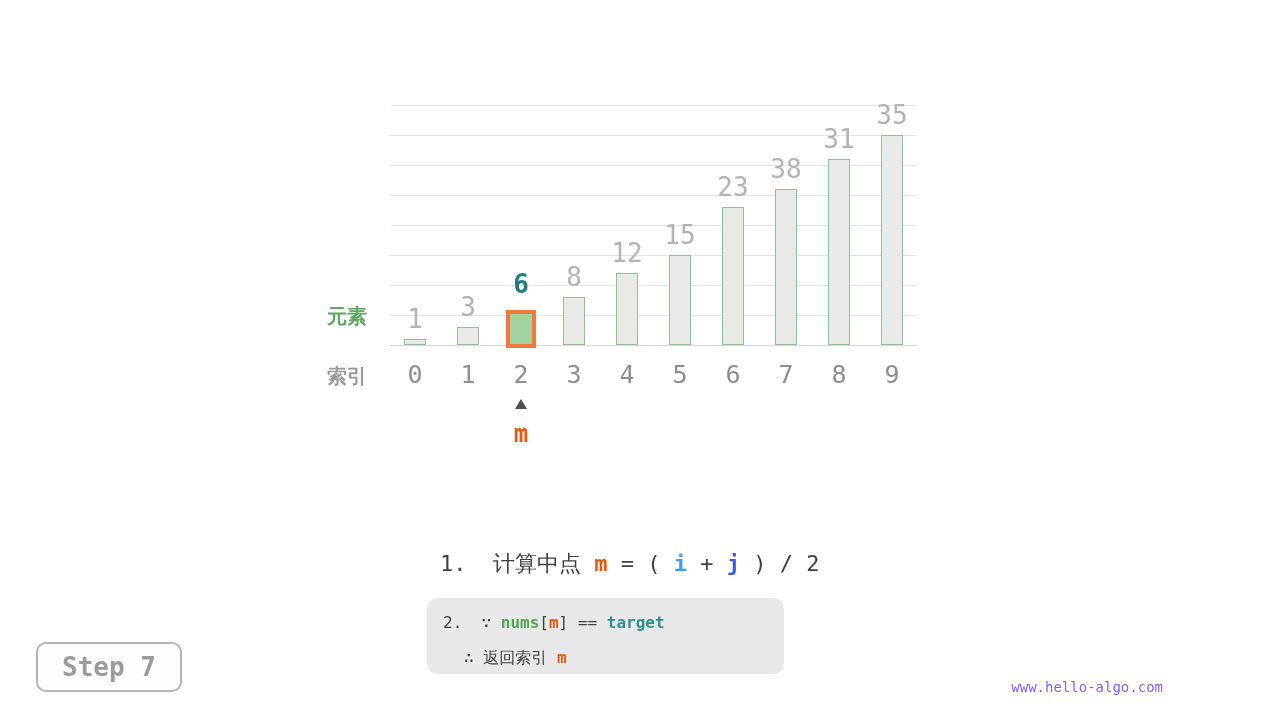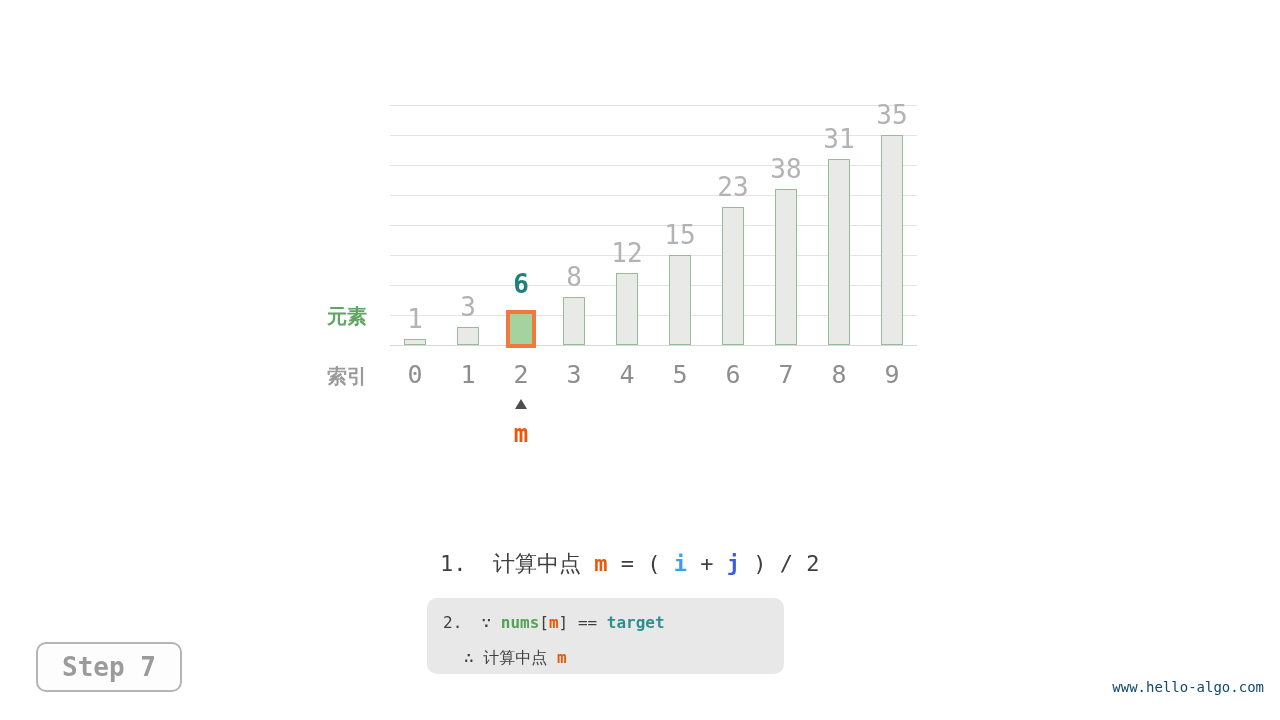--- a/index.html
+++ b/index.html
@@ -71,22 +71,22 @@
   .step-badge {
     position:absolute; left:36px; top:642px; width:146px; height:50px;
     background:#fdfdfd; border:2px solid #b5b5b5; border-radius:10px;
     box-sizing:border-box; display:flex; align-items:center; justify-content:center;
     font-family:"DejaVu Sans Mono","Liberation Mono",monospace;
     font-size:26px; font-weight:bold; color:#9b9b9b;
   }
 
   
   .watermark {
-    position:absolute; left:1112px; top:679px; width:152px; text-align:right;
-    font-size:14px; color:#0c4a6e;
+    position:absolute; left:1011px; top:679px; width:152px; text-align:right;
+    font-size:14px; color:#8b5cf6;
     font-family:"DejaVu Sans Mono","Liberation Mono",monospace;
   }
 </style>
 </head>
 <body>
 
 <div class="page">
 
   <div class="plot">
 
@@ -137,19 +137,19 @@
       <div class="x-label" style="left: 862px;">9</div>
     </div>
 
   <div class="caret"></div>
   <div class="pointer-m">m</div>
 
   <div class="expl-line"><span style="color: rgb(63, 63, 63);">1.  计算中点 </span><span class="mono mono-seg" style="color: rgb(232, 89, 12); font-weight: bold;">m</span><span style="color: rgb(63, 63, 63);"> = ( </span><span class="mono mono-seg" style="color: rgb(59, 158, 245); font-weight: bold;">i</span><span style="color: rgb(63, 63, 63);"> + </span><span class="mono mono-seg" style="color: rgb(60, 92, 224); font-weight: bold;">j</span><span style="color: rgb(63, 63, 63);"> ) / 2</span></div>
 
   <div class="conclusion-box">
     <div class="conclusion-line"><span style="color: rgb(63, 63, 63);">2.  ∵ </span><span class="mono mono-seg" style="color: rgb(85, 164, 85); font-weight: bold;">nums</span><span style="color: rgb(63, 63, 63);">[</span><span class="mono mono-seg" style="color: rgb(232, 89, 12); font-weight: bold;">m</span><span style="color: rgb(63, 63, 63);">] == </span><span class="mono mono-seg" style="color: rgb(47, 143, 143); font-weight: bold;">target</span></div>
-    <div class="conclusion-line second"><span style="color: rgb(63, 63, 63);">∴ 计算中点 </span><span class="mono mono-seg" style="color: rgb(232, 89, 12); font-weight: bold;">m</span></div>
+    <div class="conclusion-line second"><span style="color: rgb(63, 63, 63);">∴ 返回索引 </span><span class="mono mono-seg" style="color: rgb(232, 89, 12); font-weight: bold;">m</span></div>
   </div>
 
   <div class="step-badge">Step 7</div>
 
   <div class="watermark">www.hello-algo.com</div>
 </div>
 
 </body></html>

